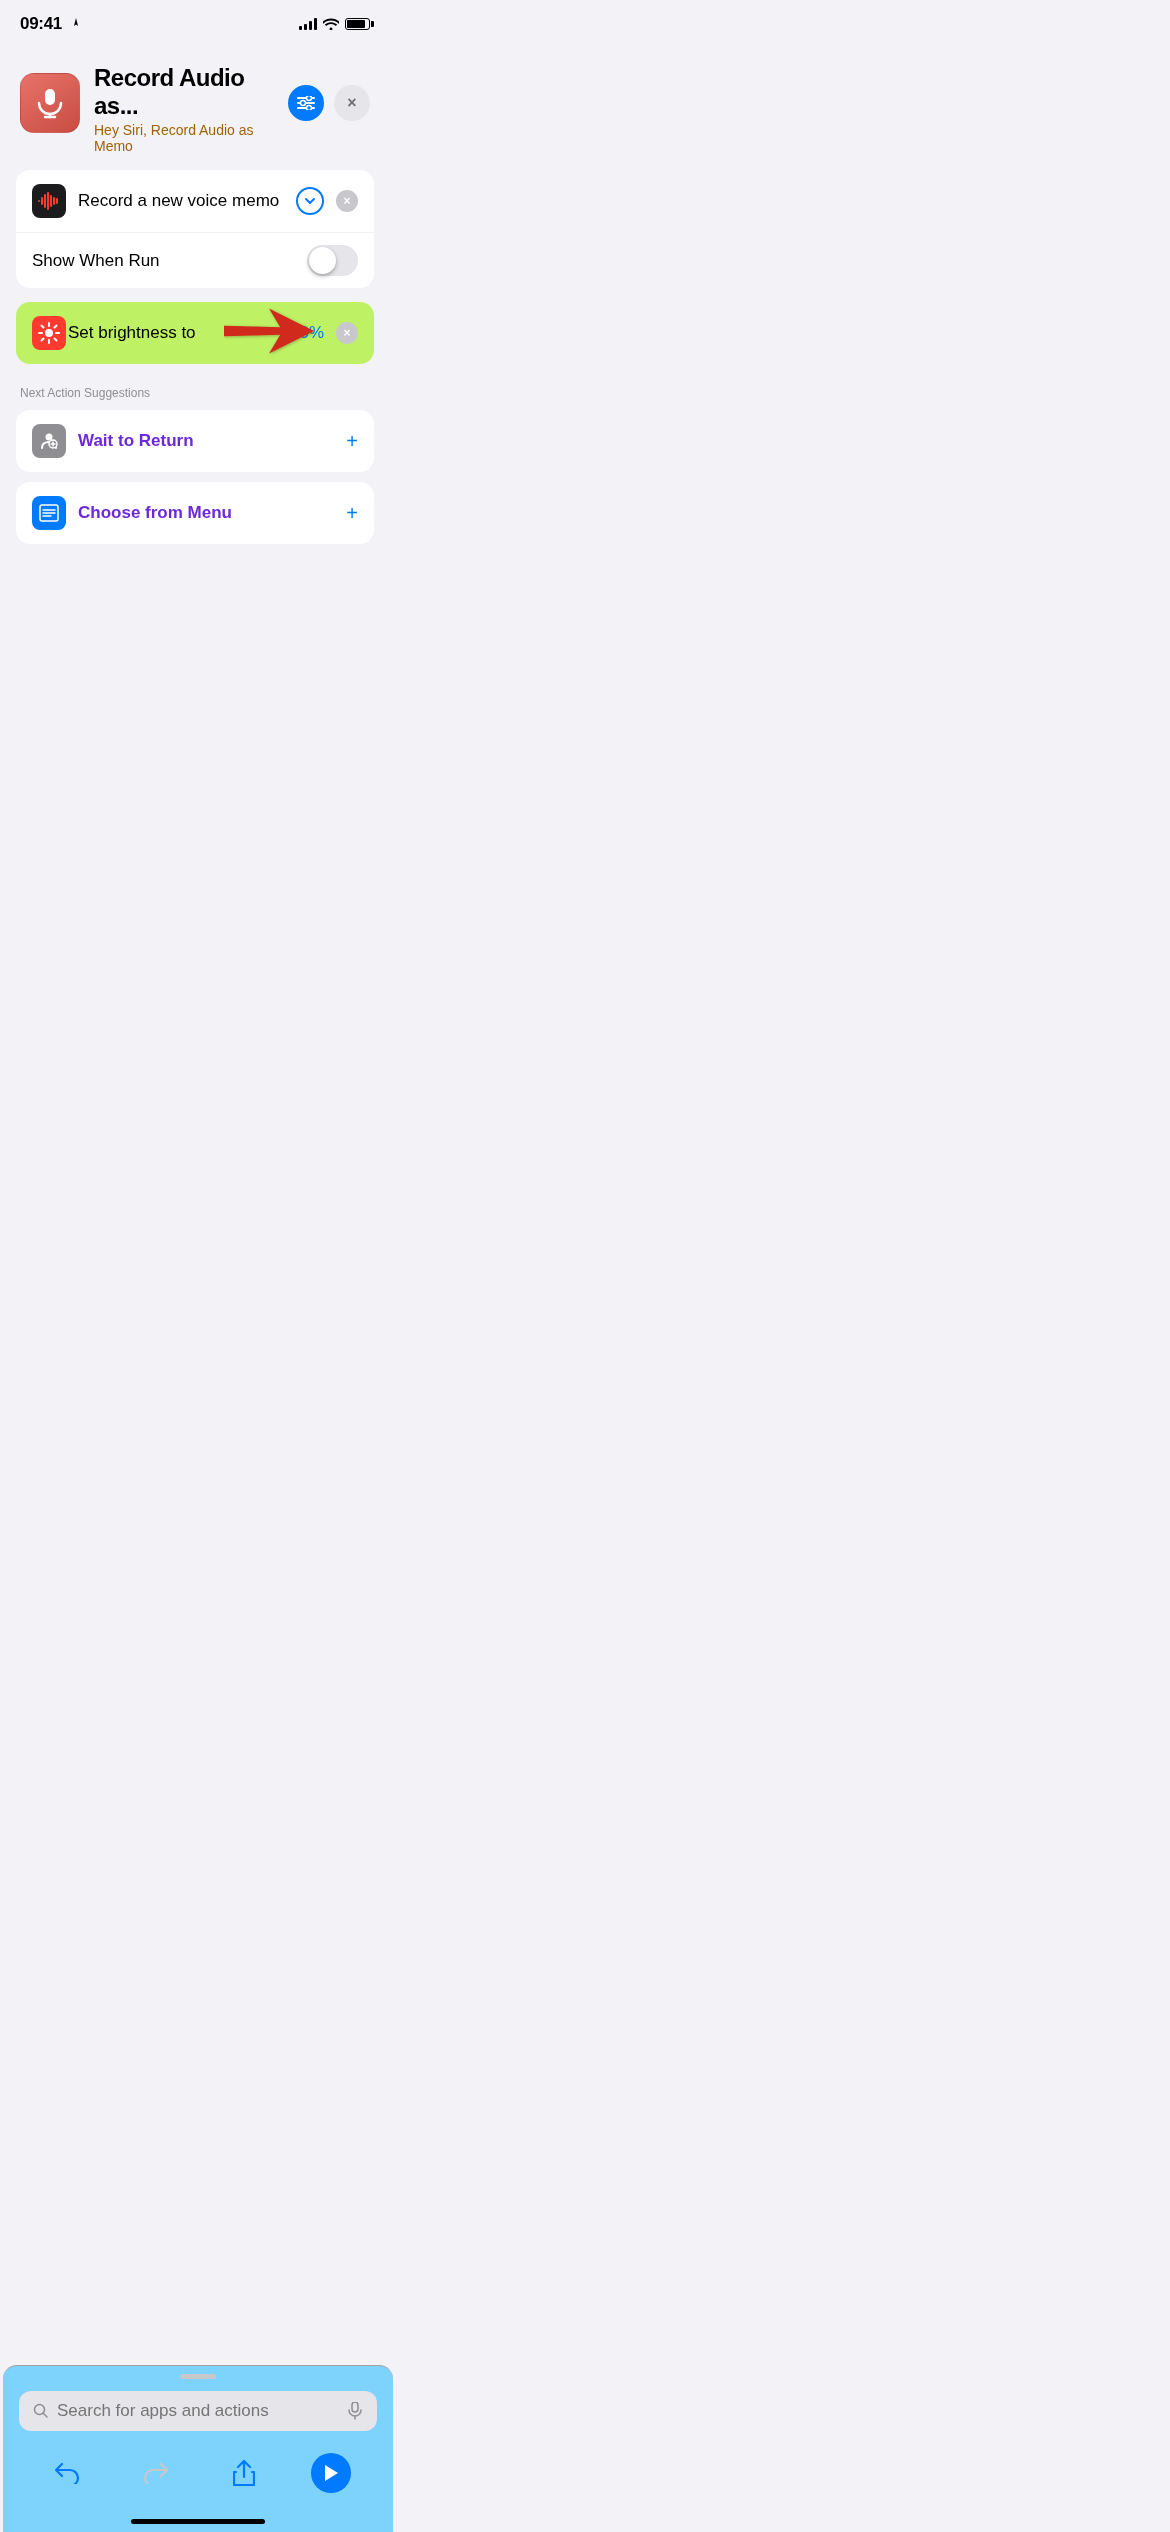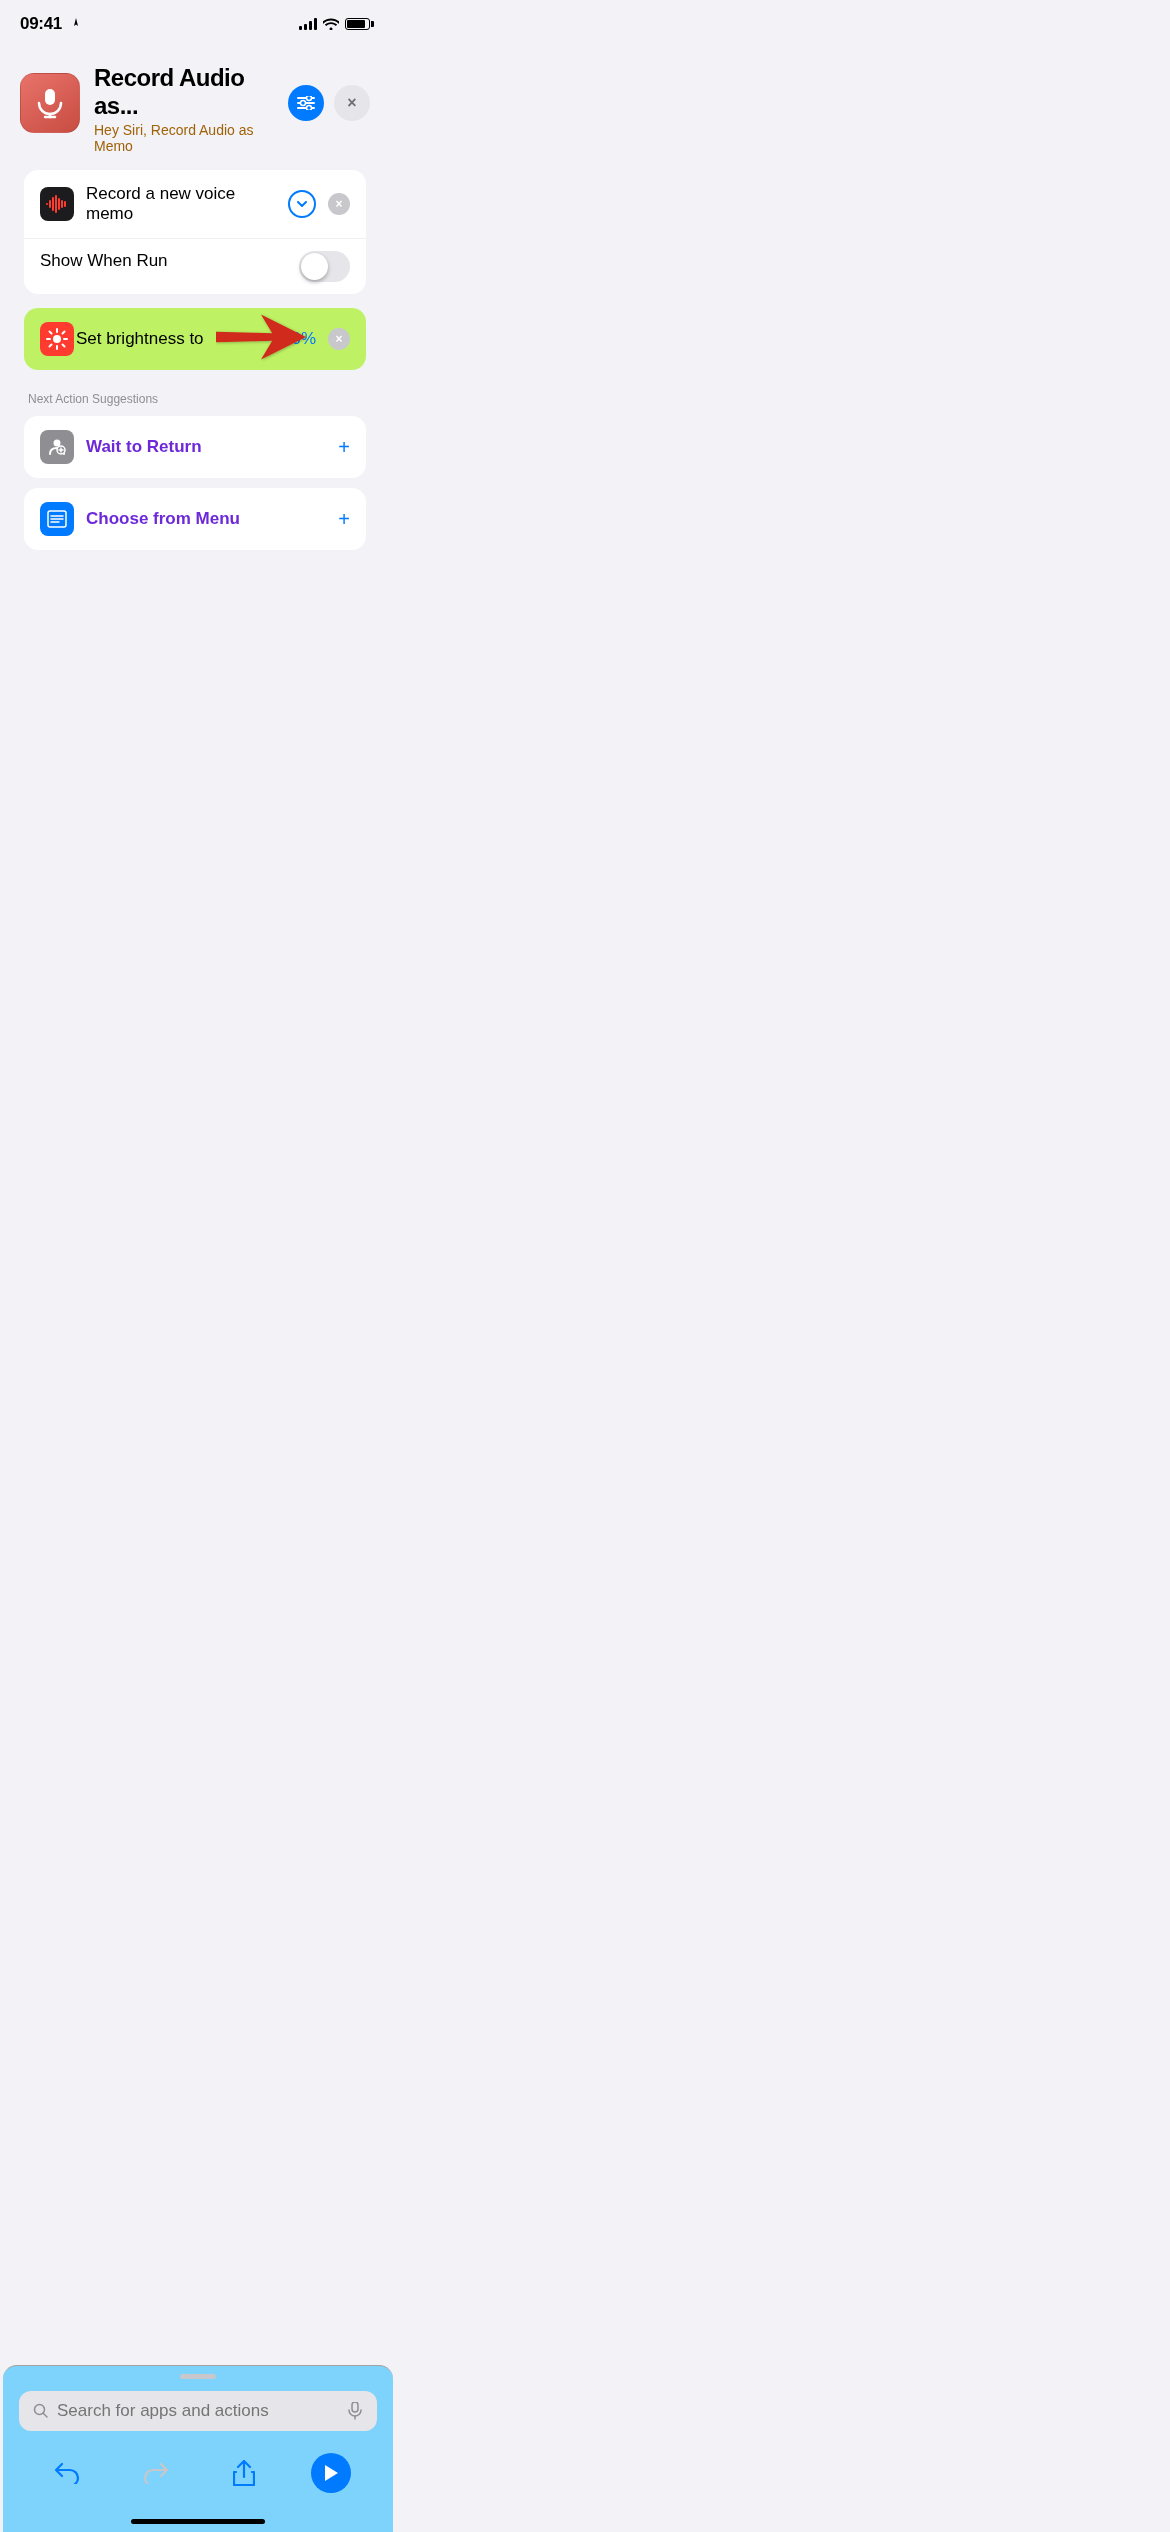--- a/index.html
+++ b/index.html
@@ -130,21 +130,21 @@
       display: flex;
       align-items: center;
       justify-content: center;
       font-size: 16px;
       color: #6e6e73;
       font-weight: 600;
     }
 
     
     .content {
-      padding: 0 24px;
+      padding: 0 16px;
     }
 
     
     .card {
       background: #fff;
       border-radius: 14px;
       margin-bottom: 14px;
       overflow: hidden;
     }
 
@@ -192,21 +192,21 @@
       align-items: center;
       justify-content: center;
       color: white;
       font-size: 12px;
       font-weight: 600;
     }
 
     
     .toggle-row {
       display: flex;
-      align-items: flex-start;
+      align-items: center;
       padding: 12px 16px;
     }
     .toggle-label {
       flex: 1;
       font-size: 17px;
       color: #000;
     }
     .toggle {
       width: 51px;
       height: 31px;

